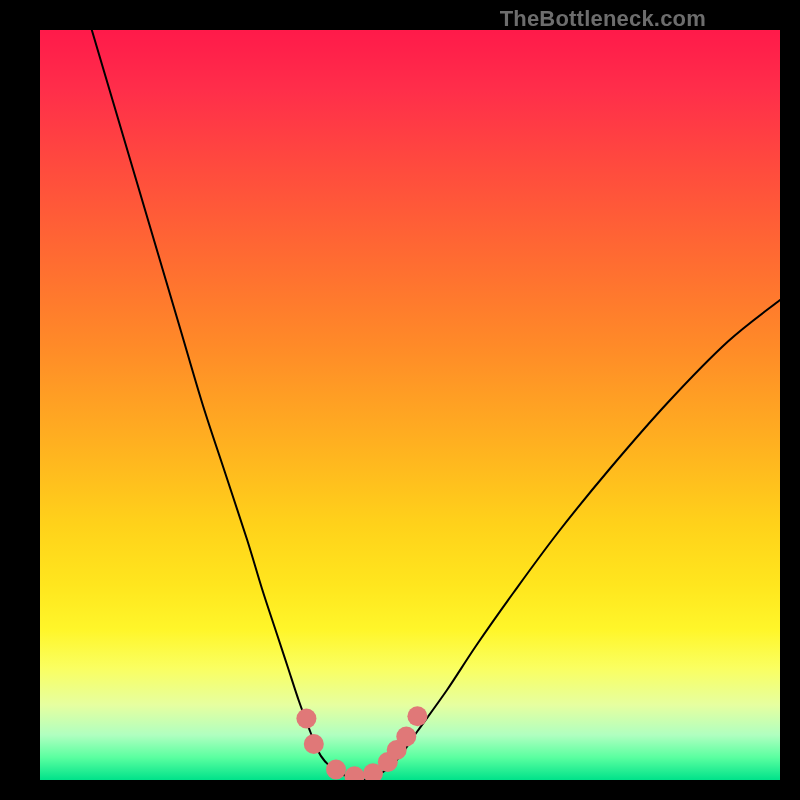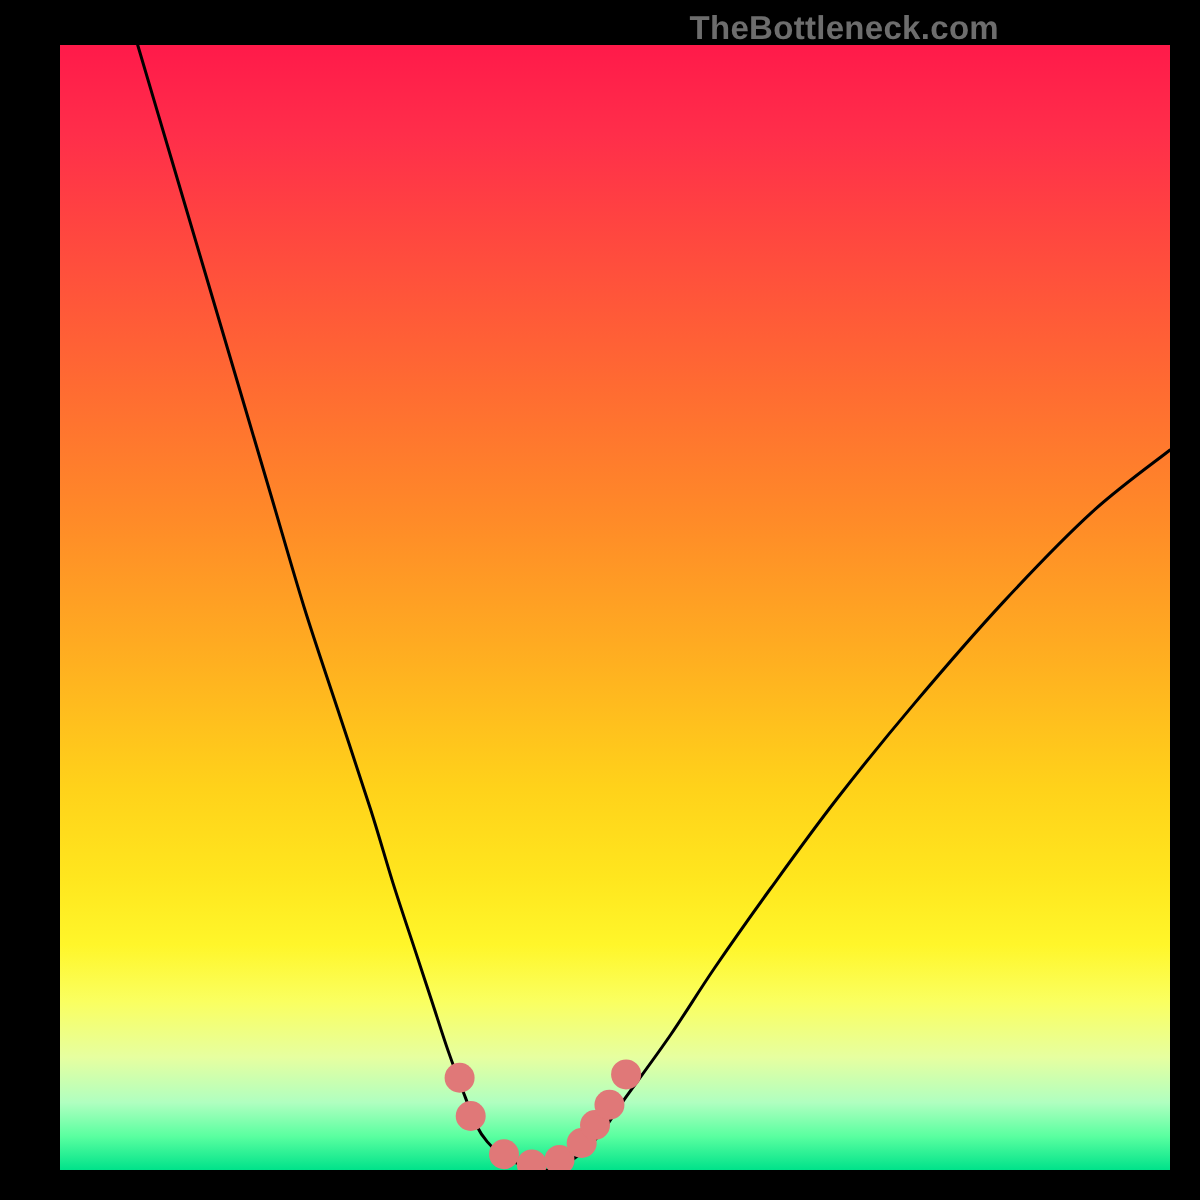--- a/index.html
+++ b/index.html
@@ -8,20 +8,21 @@
     width: 800px;
     height: 800px;
     background: #000000;
     overflow: hidden;
   }
   .outer {
     position: relative;
     width: 676px;
     height: 800px;
     background: #000000;
+    padding-left: 40px;
   }
   .plot-area {
     position: absolute;
     left: 40px;
     top: 30px;
     width: 740px;
     height: 750px;
   }
   .gradient-bg {
     position: absolute;

